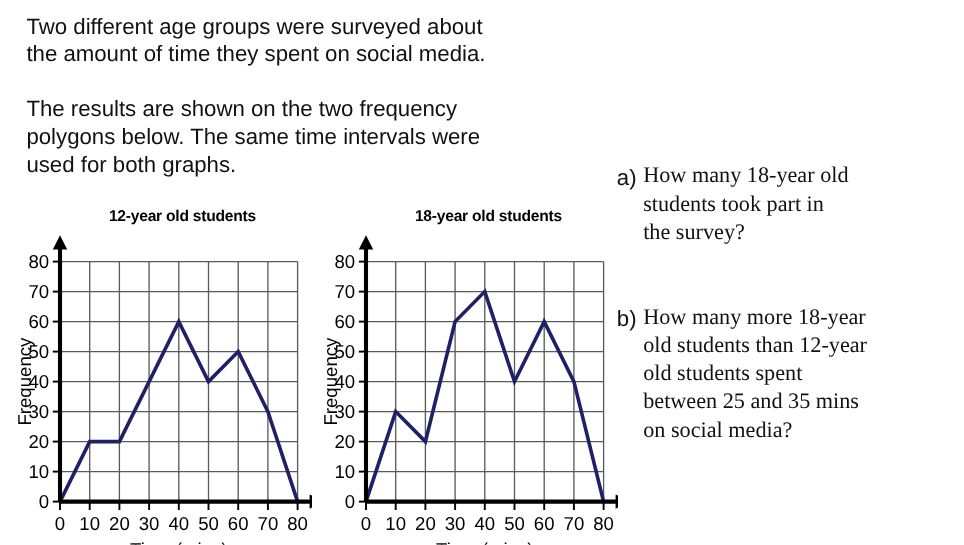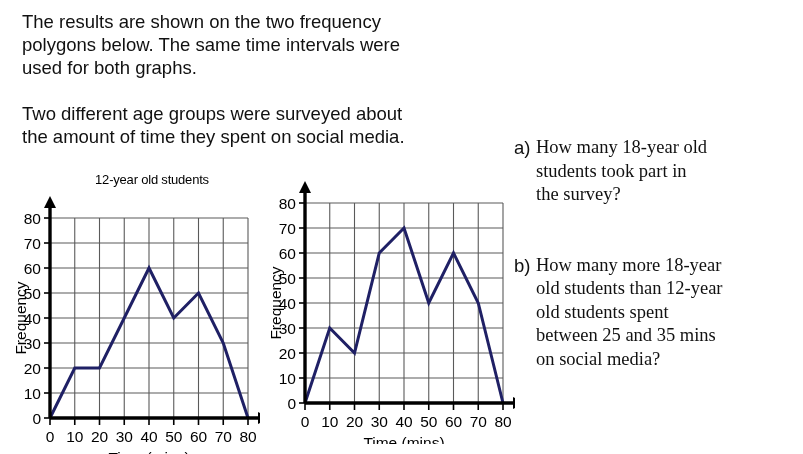--- a/index.html
+++ b/index.html
@@ -31,21 +31,21 @@
   }
   .intro-para + .intro-para { margin-top: 23px; }
 
   
   .chart-block { position: absolute; top: 172px; }
   #chart-0 { left: 10px; }
   #chart-1 { left: 265px; }
 
   .chart-title {
     font-size: 13px;
-    font-weight: normal;
+    font-weight: bold;
     text-align: center;
     width: 240px;
     margin-left: 22px;
     letter-spacing: -0.2px;
   }
   .chart-svg { display: block; }
 
   .axis-num { font-size: 15.5px; font-family: "Liberation Sans", sans-serif; fill:#000; }
   .axis-title { font-size: 15.5px; font-family: "Liberation Sans", sans-serif; fill:#000; }
 
@@ -63,25 +63,25 @@
     color: #111111;
   }
   .q-marker { width: 22px; flex: 0 0 22px; }
   .q-text { flex: 1 1 auto; white-space: pre-line; font-family: Liberation Serif, serif; }
   #question-b { margin-top: 47px; }
 </style>
 </head>
 <body>
 
 <div id="intro">
+  <div class="intro-para">Two different age groups were surveyed about
+the amount of time they spent on social media.</div>
   <div class="intro-para">The results are shown on the two frequency
 polygons below. The same time intervals were
 used for both graphs.</div>
-  <div class="intro-para">Two different age groups were surveyed about
-the amount of time they spent on social media.</div>
 </div>
 
 <div class="chart-block" id="chart-0">
   <div class="chart-title">12-year old students</div>
   <svg class="chart-svg" width="250" height="272" viewBox="0 0 250 272">
       <g>
         <line x1="40" y1="31" x2="238" y2="31" stroke="#5a5a5a" stroke-width="1.1"></line>
         <line x1="40" y1="56" x2="238" y2="56" stroke="#5a5a5a" stroke-width="1.1"></line>
         <line x1="40" y1="81" x2="238" y2="81" stroke="#5a5a5a" stroke-width="1.1"></line>
         <line x1="40" y1="106" x2="238" y2="106" stroke="#5a5a5a" stroke-width="1.1"></line>
@@ -146,20 +146,21 @@
         <text x="213.25" y="255" text-anchor="middle" class="axis-num">70</text>
         <line x1="238" y1="231" x2="238" y2="238" stroke="#000000" stroke-width="1.6"></line>
         <text x="238" y="255" text-anchor="middle" class="axis-num">80</text>
       </g>
       <text x="139" y="276" text-anchor="middle" class="axis-title">Time (mins)</text>
       <text x="0" y="0" text-anchor="middle" class="axis-title" transform="translate(16,131) rotate(-90)">Frequency</text>
     </svg>
 </div>
 
 <div class="chart-block" id="chart-1">
+  <div class="chart-title">18-year old students</div>
   <svg class="chart-svg" width="250" height="272" viewBox="0 0 250 272">
       <g>
         <line x1="40" y1="31" x2="238" y2="31" stroke="#5a5a5a" stroke-width="1.1"></line>
         <line x1="40" y1="56" x2="238" y2="56" stroke="#5a5a5a" stroke-width="1.1"></line>
         <line x1="40" y1="81" x2="238" y2="81" stroke="#5a5a5a" stroke-width="1.1"></line>
         <line x1="40" y1="106" x2="238" y2="106" stroke="#5a5a5a" stroke-width="1.1"></line>
         <line x1="40" y1="131" x2="238" y2="131" stroke="#5a5a5a" stroke-width="1.1"></line>
         <line x1="40" y1="156" x2="238" y2="156" stroke="#5a5a5a" stroke-width="1.1"></line>
         <line x1="40" y1="181" x2="238" y2="181" stroke="#5a5a5a" stroke-width="1.1"></line>
         <line x1="40" y1="206" x2="238" y2="206" stroke="#5a5a5a" stroke-width="1.1"></line>

